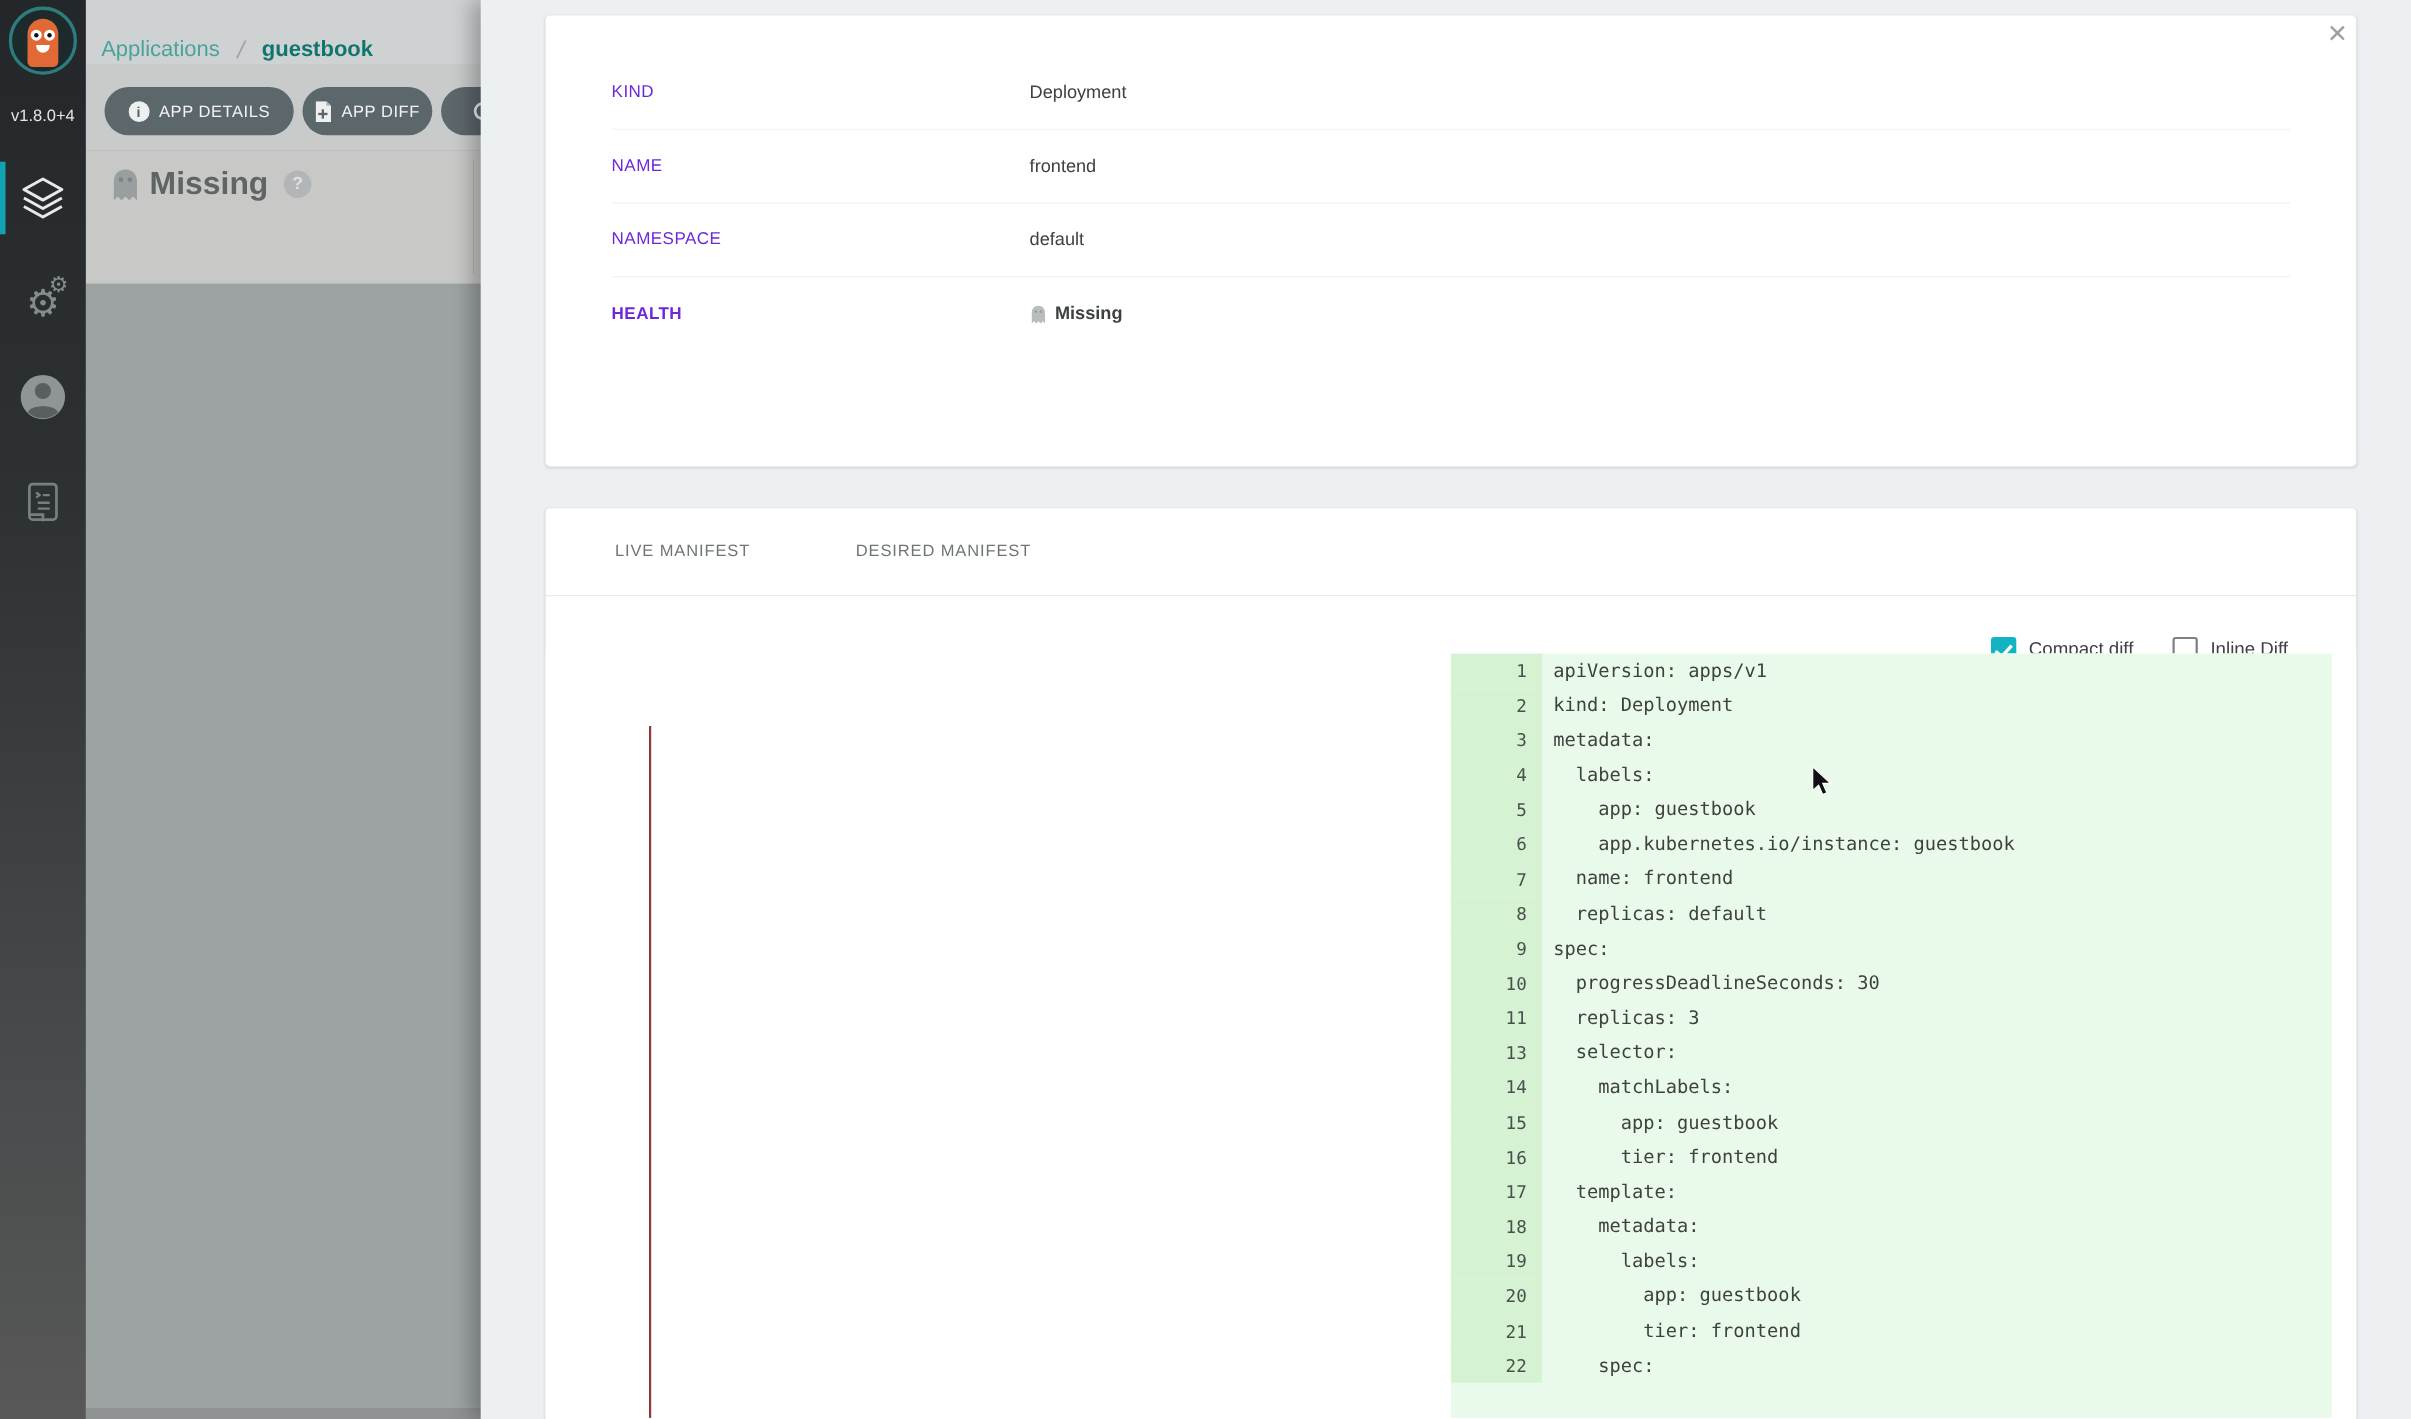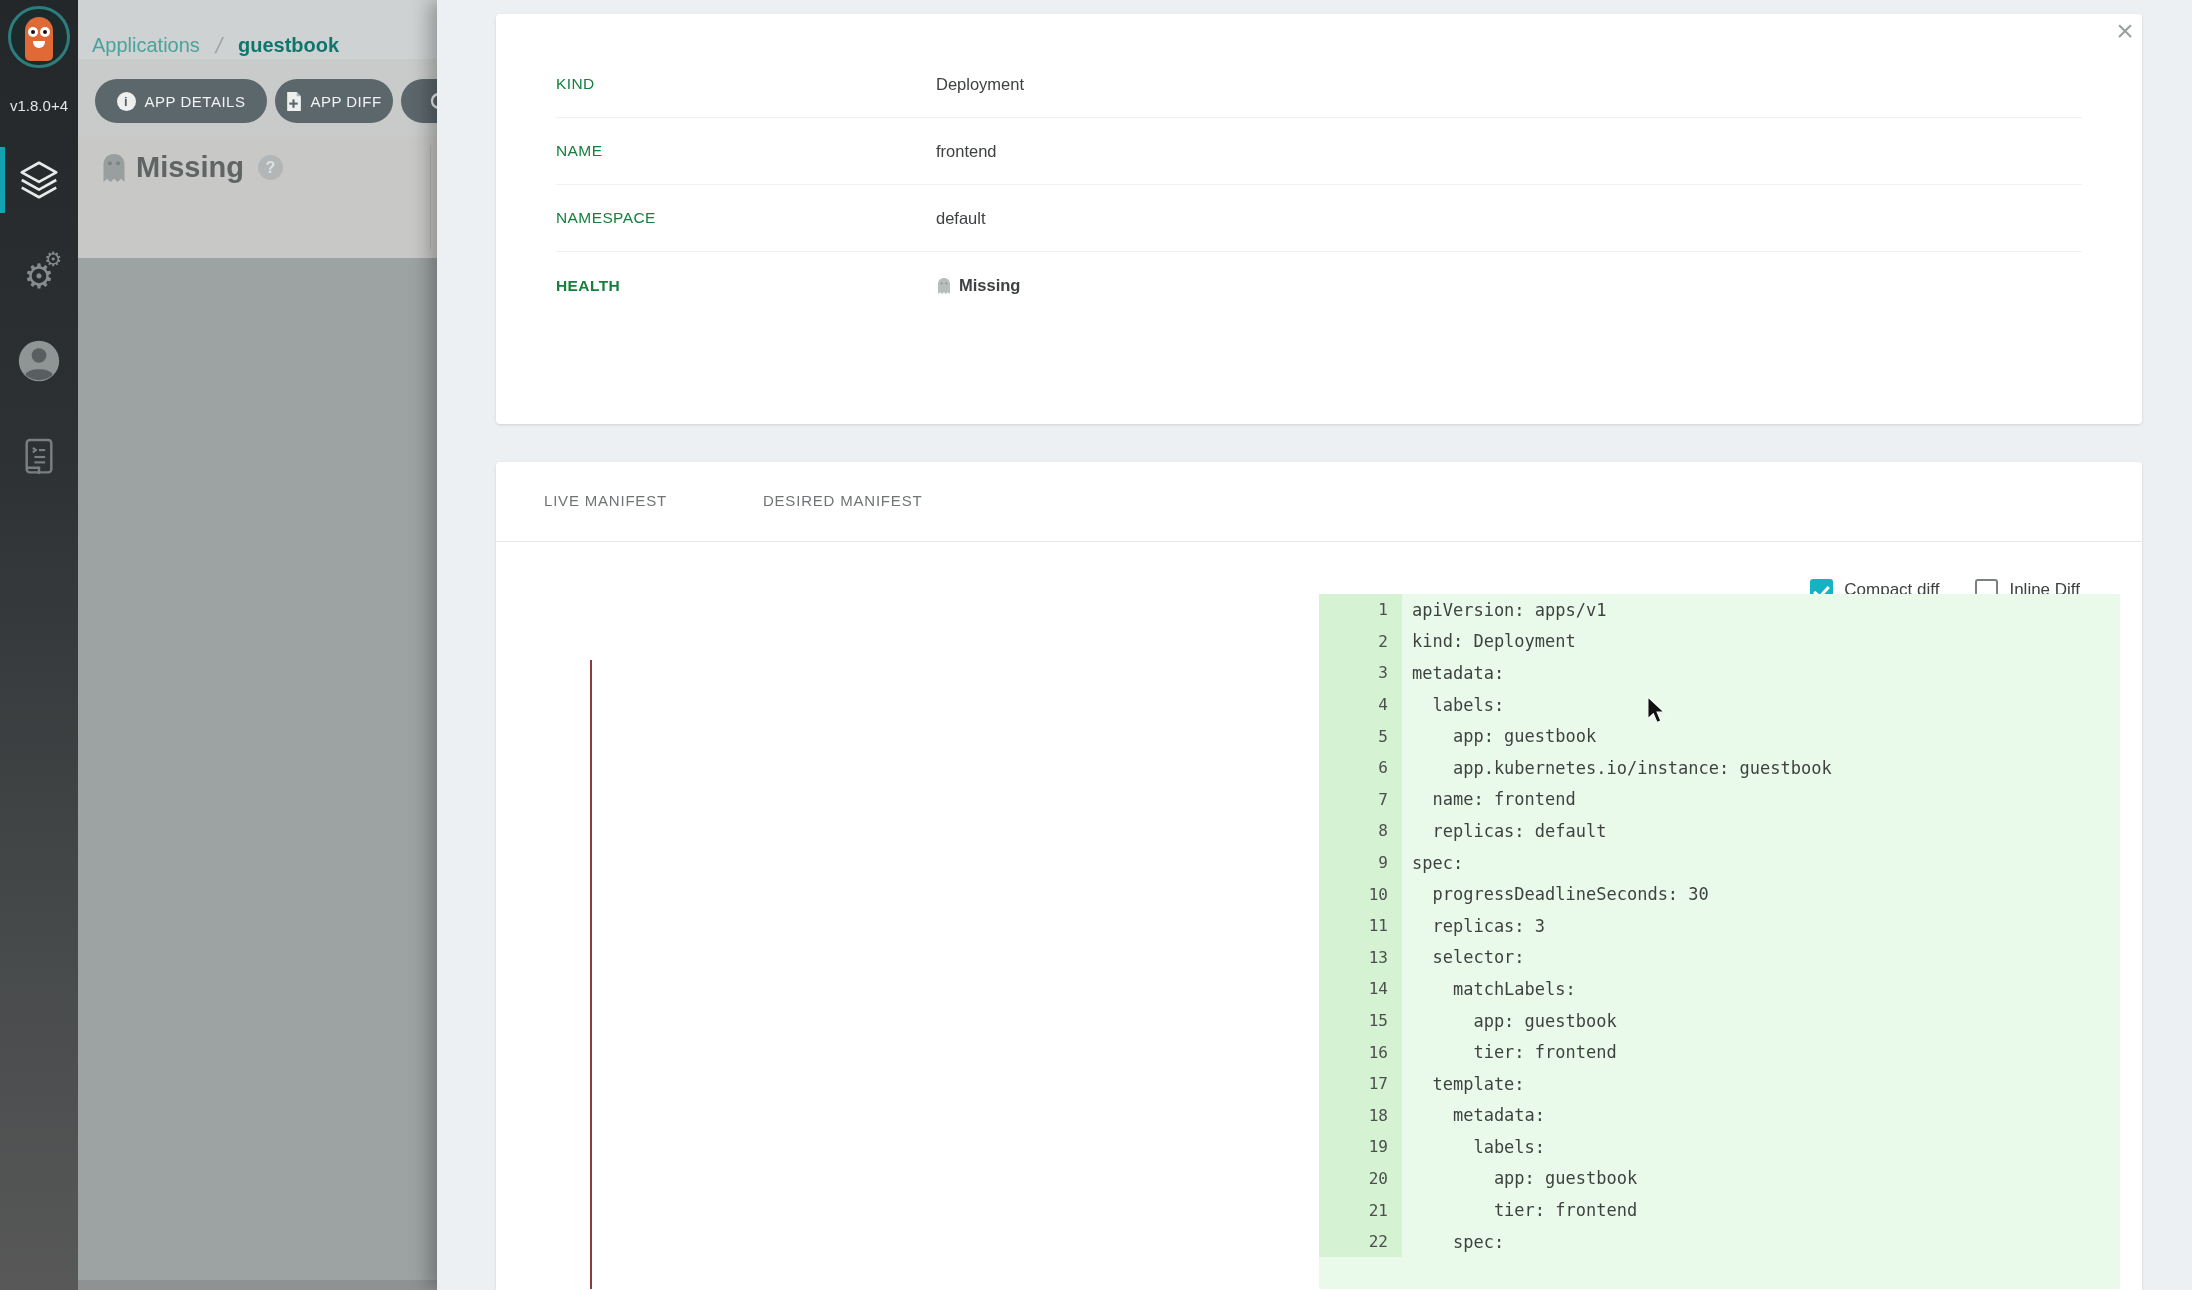--- a/index.html
+++ b/index.html
@@ -45,32 +45,32 @@
   #bp-content { top:258px; height:1032px; background:#9da2a2; }
   .bp-bottom-strip { position:absolute; left:0; right:0; bottom:0; height:10px; background:#8e9292; }
 
   
   #panel { position:absolute; left:437px; top:0; width:1755px; height:1290px; background:#edf0f2; z-index:5;
     box-shadow:-8px 0 18px rgba(0,0,0,.28); }
   .card { position:absolute; left:59px; width:1646px; background:#fff; border-radius:4px; box-shadow:0 1px 3px rgba(0,0,0,.12); }
   #card-summary { top:14px; height:410px; padding-top:37px; }
   .srow { height:67px; margin:0 60px; display:flex; align-items:center; border-bottom:1px solid #f0f1f1; }
   .srow:last-child { border-bottom:none;font-weight:bold; }
-  .slabel { width:380px; font-size:15.5px; letter-spacing:.4px; color:#15803d; }
+  .slabel { width:380px; font-size:15.5px; letter-spacing:.4px; color:#6d28d9; }
   .sval { display:flex; align-items:center; gap:7px; font-size:16.5px; color:#3e4142; }
   .sync-icon { display:none; width:19px; height:19px; border-radius:50%; background:#e9b43c; color:#fff;
     font-size:13px; font-weight:700; align-items:center; justify-content:center; }
   .sync-icon.on { display:inline-flex; }
   .ghost-sm { display:none; width:16px; height:18px; }
   .ghost-sm.on { display:inline-flex; }
   .close-btn { position:absolute; left:1672px; top:16px; width:32px; height:32px; color:#9ba0a1; font-size:30px; line-height:30px;
     text-align:center; cursor:pointer; }
 
   #card-diff { top:462px; height:828px; border-radius:4px 4px 0 0; }
-  .tabs { height:80px; display:flex; align-items:stretch; border-bottom:1px solid #e6e8e8; }
+  .tabs { height:80px; display:flex; align-items:stretch; padding-left:15px; border-bottom:1px solid #e6e8e8; }
   .tab { display:flex; align-items:center; justify-content:center; gap:10px; padding:0 48px; font-size:15px; letter-spacing:.8px;
     color:#6f7475; cursor:pointer; border-bottom:3px solid transparent; }
   .tab.on { color:#2cb9c9; border-bottom-color:#2cb9c9; }
   .tabicon { display:none; }
   .tabicon.on { display:inline-flex; }
   .opts { height:52px; display:flex; align-items:center; justify-content:flex-end; gap:36px; padding-right:62px; }
   .opt { display:flex; align-items:center; gap:11px; font-size:17px; color:#3e4142; cursor:pointer;margin-top:44px; }
   .checkbox { width:23px; height:23px; border:2px solid #7b8081; border-radius:3px; background:#fff; display:flex;
     align-items:flex-start; justify-content:center; }
   .checkbox.on { background:#14b3c4; border-color:#14b3c4; }

